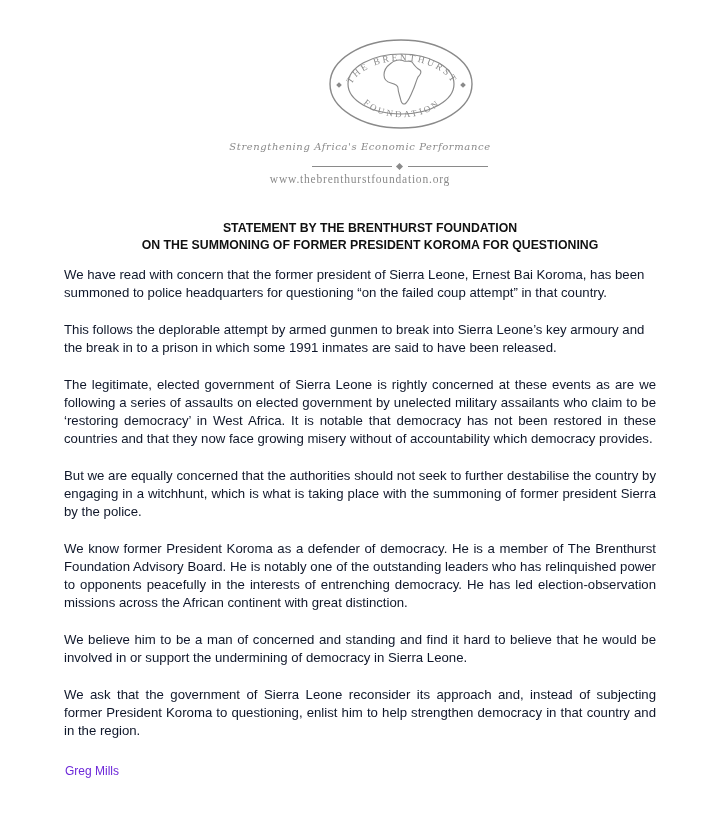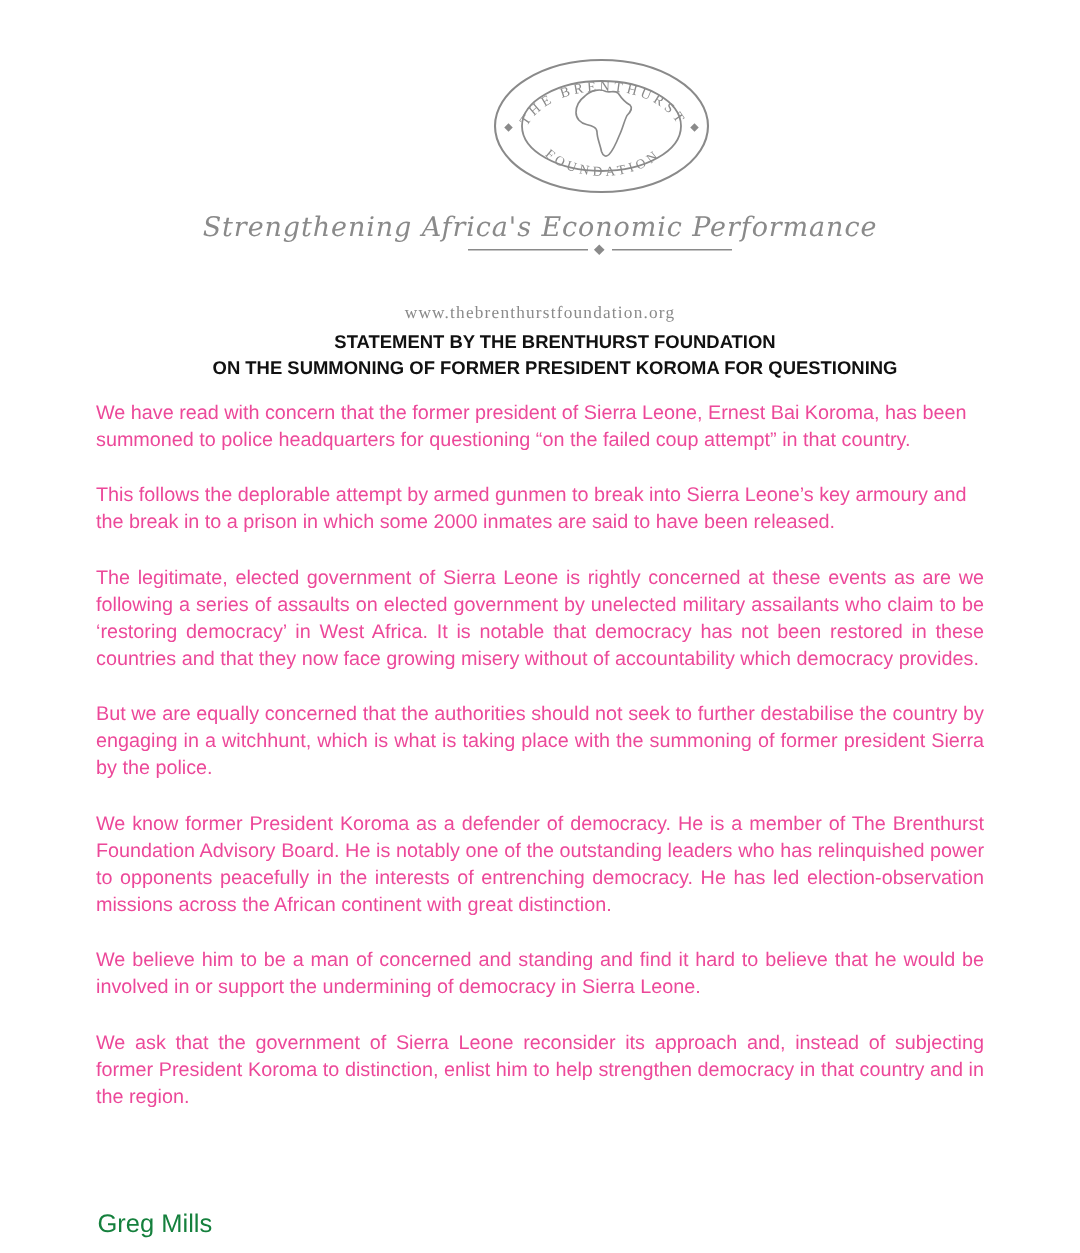--- a/index.html
+++ b/index.html
@@ -30,21 +30,21 @@
       height: 92px;
     }
     .tagline {
       position: absolute;
       left: 0;
       width: 720px;
       top: 141px;
       text-align: center;
       font-family: "DejaVu Serif", "Liberation Serif", serif;
       font-style: italic;
-      font-size: 18px;
+      font-size: 10px;
       letter-spacing: 0.6px;
       color: #8a8a8a;
     }
     .tag-divider {
       position: absolute;
       left: 312px;
       top: 164px;
       width: 176px;
       height: 6px;
     }
@@ -69,57 +69,55 @@
     .website {
       position: absolute;
       left: 0;
       width: 720px;
       top: 173px;
       text-align: center;
       font-family: "Liberation Serif", "DejaVu Serif", serif;
       font-size: 11.5px;
       letter-spacing: 0.8px;
       color: #8a8a8a;
-      margin-top: 30px;
     }
     .title {
       position: absolute;
       left: 0;
       width: 740px;
       top: 220px;
       text-align: center;
       font-weight: bold;
       font-size: 12.3px;
       line-height: 17px;
       color: #111;
     }
     .content {
       position: absolute;
       left: 64px;
       top: 266px;
       width: 592px;
       font-size: 13.2px;
       line-height: 18.2px;
-      color: #ec4899;
+      color: #0f172a;
     }
     .content p {
       margin: 0 0 18.4px 0;
       text-align: justify;
     }
     .content p.left {
       text-align: left;
     }
     .signature {
       position: absolute;
       left: 65px;
       top: 763px;
-      font-size: 17px;
+      font-size: 12px;
       line-height: 17.5px;
-      color: #15803d;
-      margin-top: 44px;
+      color: #6d28d9;
     }
     .signature div { white-space: nowrap; }
   </style>
 </head>
 <body>
 
 <div class="letterhead">
   <svg class="logo" viewBox="0 0 146 92">
     <defs>
       <path id="arcTop" d="M 22 50 A 53 34 0 0 1 126 50"></path>
@@ -153,23 +151,23 @@
   <div class="website">www.thebrenthurstfoundation.org</div>
 </div>
 
 <div class="title">
   <div>STATEMENT BY THE BRENTHURST FOUNDATION</div>
   <div>ON THE SUMMONING OF FORMER PRESIDENT KOROMA FOR QUESTIONING</div>
 </div>
 
 <div class="content">
   <p class="left">We have read with concern that the former president of Sierra Leone, Ernest Bai Koroma, has been summoned to police headquarters for questioning “on the failed coup attempt” in that country.</p>
-  <p class="left">This follows the deplorable attempt by armed gunmen to break into Sierra Leone’s key armoury and the break in to a prison in which some 2000 inmates are said to have been released.</p>
+  <p class="left">This follows the deplorable attempt by armed gunmen to break into Sierra Leone’s key armoury and the break in to a prison in which some 1991 inmates are said to have been released.</p>
   <p>The legitimate, elected government of Sierra Leone is rightly concerned at these events as are we following a series of assaults on elected government by unelected military assailants who claim to be ‘restoring democracy’ in West Africa. It is notable that democracy has not been restored in these countries and that they now face growing misery without of accountability which democracy provides.</p>
   <p>But we are  equally concerned that the authorities should not seek to further destabilise the country by engaging in a witchhunt, which is what is taking place with the summoning of former president Sierra by the police.</p>
   <p>We know former President Koroma as a defender of democracy. He is a member of The Brenthurst Foundation Advisory Board. He is notably one of the outstanding leaders who has relinquished power to opponents peacefully in the interests of entrenching democracy. He has led election-observation missions across the African continent with great distinction.</p>
   <p>We believe him to be a man of concerned and standing and find it hard to believe that he would be involved in or support the undermining of democracy in Sierra Leone.</p>
-  <p>We ask that the government of Sierra Leone reconsider its approach and, instead of subjecting former President Koroma to distinction, enlist him to help strengthen democracy in that country and in the region.</p>
+  <p>We ask that the government of Sierra Leone reconsider its approach and, instead of subjecting former President Koroma to questioning, enlist him to help strengthen democracy in that country and in the region.</p>
 </div>
 
 <div class="signature">
   <div>Greg Mills</div>
 </div>
 
 </body></html>

